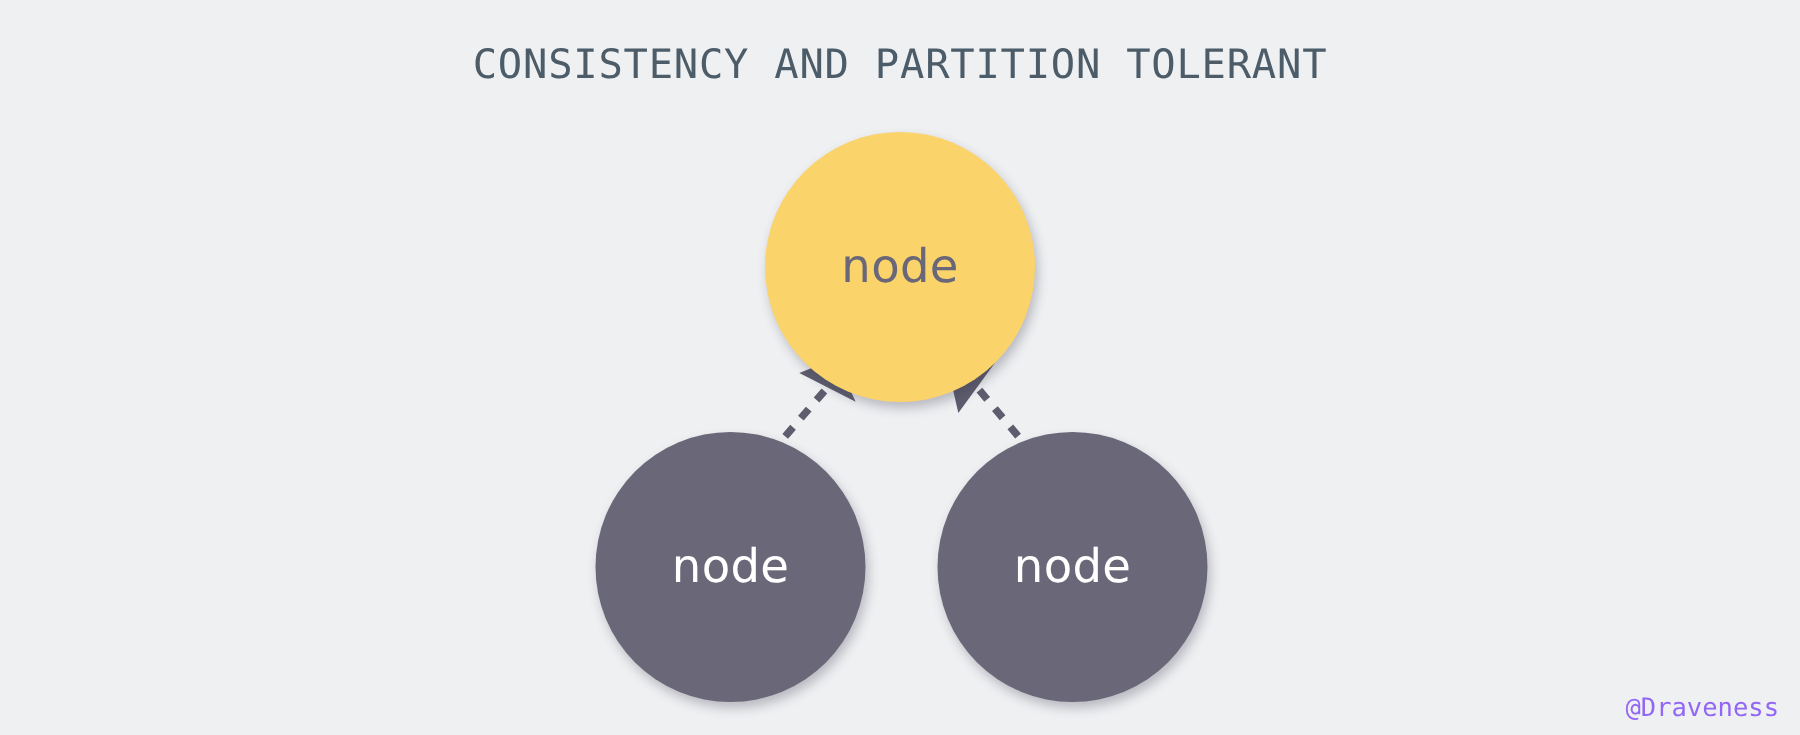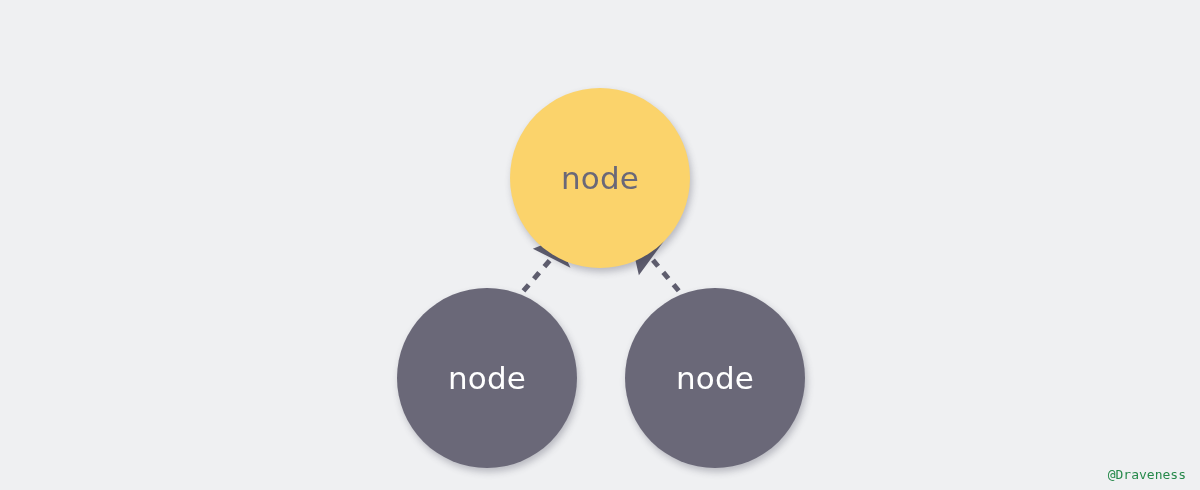--- a/index.html
+++ b/index.html
@@ -80,30 +80,31 @@
 
   .node-follower-left  { left: 397px; top: 288px; }
   .node-follower-right { left: 625px; top: 288px; }
 
   
   .watermark {
     position: absolute;
     right: 14px;
     bottom: 8px;
     font-family: "DejaVu Sans Mono", "Liberation Mono", monospace;
-    font-size: 13px;
-    color: #15803d;
+    font-size: 17px;
+    color: #8b5cf6;
     opacity: 0.92;
   }
 </style>
 </head>
 <body>
 
 <div id="canvas">
 
+  <div class="diagram-title">CONSISTENCY AND PARTITION TOLERANT</div>
 
   <svg class="edges" viewBox="0 0 1200 490" width="1200" height="490">
     <defs>
       <marker id="arrowhead-left" markerWidth="9" markerHeight="9" refX="1.2" refY="4.5" orient="auto" markerUnits="strokeWidth">
         <path d="M 0.4 0.4 L 8.6 4.6 L 4.0 5.1 L 2.4 8.6 Z" fill="#5e5d6e"></path>
       </marker>
       <marker id="arrowhead-right" markerWidth="9" markerHeight="9" refX="1.2" refY="4.5" orient="auto" markerUnits="strokeWidth">
         <path d="M 0.4 0.4 L 8.6 4.6 L 4.0 5.1 L 2.4 8.6 Z" fill="#5e5d6e"></path>
       </marker>
     </defs>

